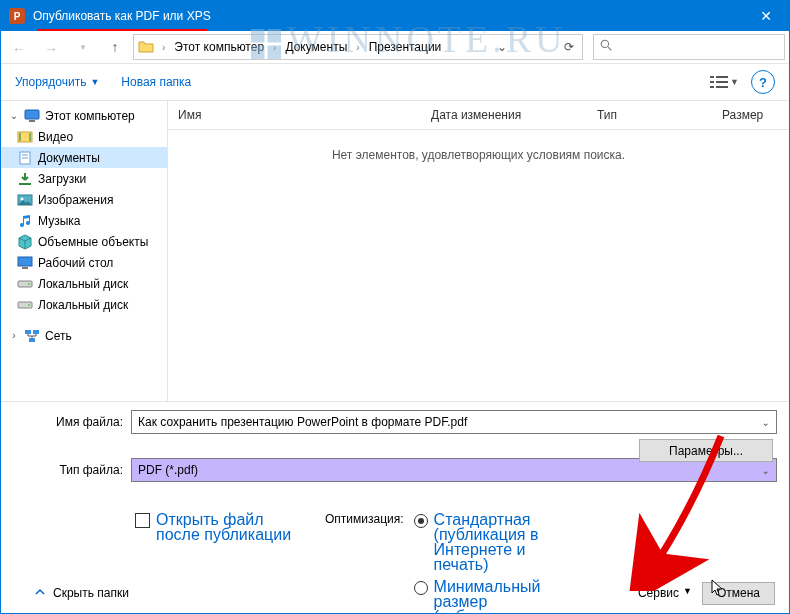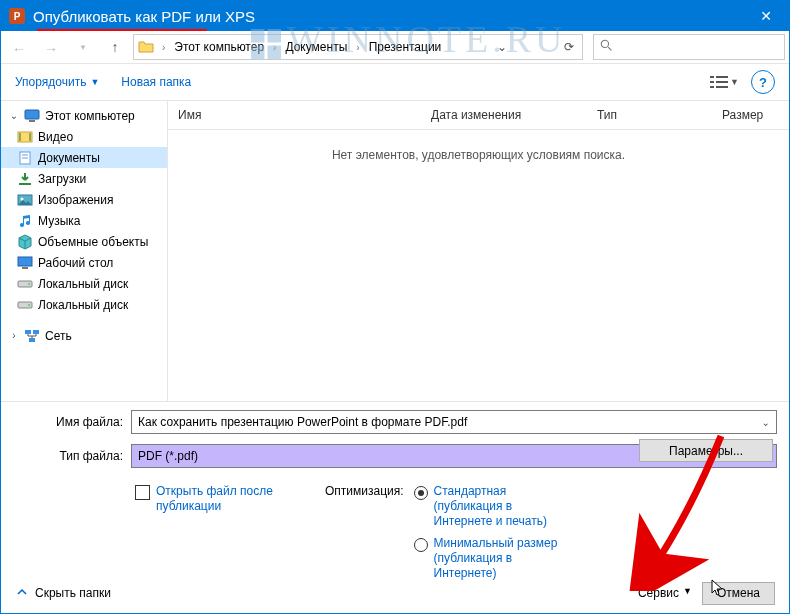--- a/index.html
+++ b/index.html
@@ -1,19 +1,19 @@
 <!DOCTYPE html>
 <html><head>
 <meta charset="utf-8">
 <style>
 html,body{margin:0;padding:0;font-family:"Segoe UI",Tahoma,sans-serif;font-size:12px;color:#000;background:#fff}
 .window{width:790px;height:614px;border:1px solid #0078d7;box-sizing:border-box;position:relative;background:#fff;overflow:hidden}
 .titlebar{height:30px;background:#0078d7;color:#fff;display:flex;align-items:center;position:relative}
 .titlebar .app-icon{width:16px;height:16px;margin:0 8px;background:#ca4f20;border-radius:3px;position:relative;display:flex;align-items:center;justify-content:center;color:#fff;font-weight:bold;font-size:10px}
-.titlebar .title{flex:1;font-size:15px}
+.titlebar .title{flex:1;font-size:12px}
 .titlebar .close{width:46px;height:30px;display:flex;align-items:center;justify-content:center;color:#fff;font-size:14px}
 .red-underline{position:absolute;left:36px;top:28px;width:170px;height:2px;background:#f00}
 .navbar{height:32px;border-bottom:1px solid #e5e5e5;display:flex;align-items:center;padding:0 4px;gap:4px}
 .nav-btn{width:28px;height:28px;display:flex;align-items:center;justify-content:center;color:#555}
 .nav-btn.disabled{color:#bbb}
 .nav-btn .chev{font-size:14px}
 .addr{flex:1;height:24px;border:1px solid #ccc;display:flex;align-items:center;padding:0 4px;gap:4px;font-size:12px}
 .addr .folder{width:18px;height:16px;display:inline-block}
 .addr .sep{color:#7a7a7a;font-size:10px;padding:0 2px}
 .addr .crumb{padding:1px 3px}
@@ -35,38 +35,38 @@
 .tree .ic{width:16px;height:16px;flex-shrink:0}
 .listpane{flex:1;display:flex;flex-direction:column}
 .cols{height:28px;display:flex;align-items:center;border-bottom:1px solid #e5e5e5;color:#333;font-size:12px}
 .cols .col{padding:0 10px;border-right:1px solid transparent;height:100%;display:flex;align-items:center}
 .cols .col.name{width:232px}
 .cols .col.date{width:145px}
 .cols .col.type{width:104px}
 .cols .col.size{flex:1}
 .empty{flex:1;display:flex;justify-content:center;padding-top:18px;color:#555;font-size:12px}
 .bottom{border-top:1px solid #e5e5e5;padding:8px 12px 0 12px}
-.row{display:flex;align-items:center;margin-bottom:10px}
+.row{display:flex;align-items:center;margin-bottom:24px}
 .row .lbl{width:110px;text-align:right;padding-right:8px;font-size:12px}
 .row .field{flex:1;height:22px;border:1px solid #7a7a7a;background:#fff;display:flex;align-items:center;padding:0 6px;font-size:12px}
 .row .field.combo{background:#c4b5fd}
 .row .field .drop{margin-left:auto;color:#555;font-size:10px}
 .options{display:flex;padding:6px 0 0 122px;gap:30px}
 .chkline{display:flex;align-items:flex-start;gap:6px}
 .chkbox{width:13px;height:13px;border:1px solid #333;margin-top:1px;flex-shrink:0}
-.bluetxt{color:#0066cc;font-size:12px;line-height:15px}
+.bluetxt{color:#0066cc;font-size:16px;line-height:15px}
 .optcol{display:flex;flex-direction:column;gap:3px}
 .optlabel{font-size:12px;color:#000}
 .radio-row{display:flex;align-items:flex-start;gap:6px;margin-bottom:4px}
 .radio{width:12px;height:12px;border:1px solid #333;border-radius:50%;margin-top:2px;flex-shrink:0;display:flex;align-items:center;justify-content:center}
 .radio.on::after{content:"";width:6px;height:6px;background:#333;border-radius:50%}
 .btn{height:23px;border:1px solid #adadad;background:#e1e1e1;padding:0 14px;font-size:12px;display:inline-flex;align-items:center;justify-content:center;min-width:72px;box-sizing:border-box}
 .btn.default{border:1px solid #0078d7;background:#e5f1fb}
 .params{position:absolute;right:16px;top:438px;width:134px}
-.footer{position:absolute;left:0;right:0;bottom:0;height:40px;display:flex;align-items:center;padding:0 14px;gap:10px}
+.footer{position:absolute;left:18px;right:0;bottom:0;height:40px;display:flex;align-items:center;padding:0 14px;gap:10px}
 .footer .hide{display:flex;align-items:center;gap:6px;font-size:12px}
 .footer .spacer{flex:1}
 .service{color:#000;font-size:12px;display:flex;gap:4px}
 .watermark{position:absolute;left:250px;top:16px;font-size:38px;font-weight:300;letter-spacing:4px;color:rgba(120,160,195,.35);font-family:"Segoe UI Light","Segoe UI";pointer-events:none;display:flex;align-items:center;gap:6px}
 .watermark .wm-logo{width:30px;height:30px;display:inline-block;opacity:.5}
 .arrow-svg{position:absolute;left:560px;top:430px;width:180px;height:160px;pointer-events:none}
 .cursor{position:absolute;left:710px;top:578px;font-size:15px;color:#000;pointer-events:none}
 
 .svg-ic{width:16px;height:16px}
 </style>

